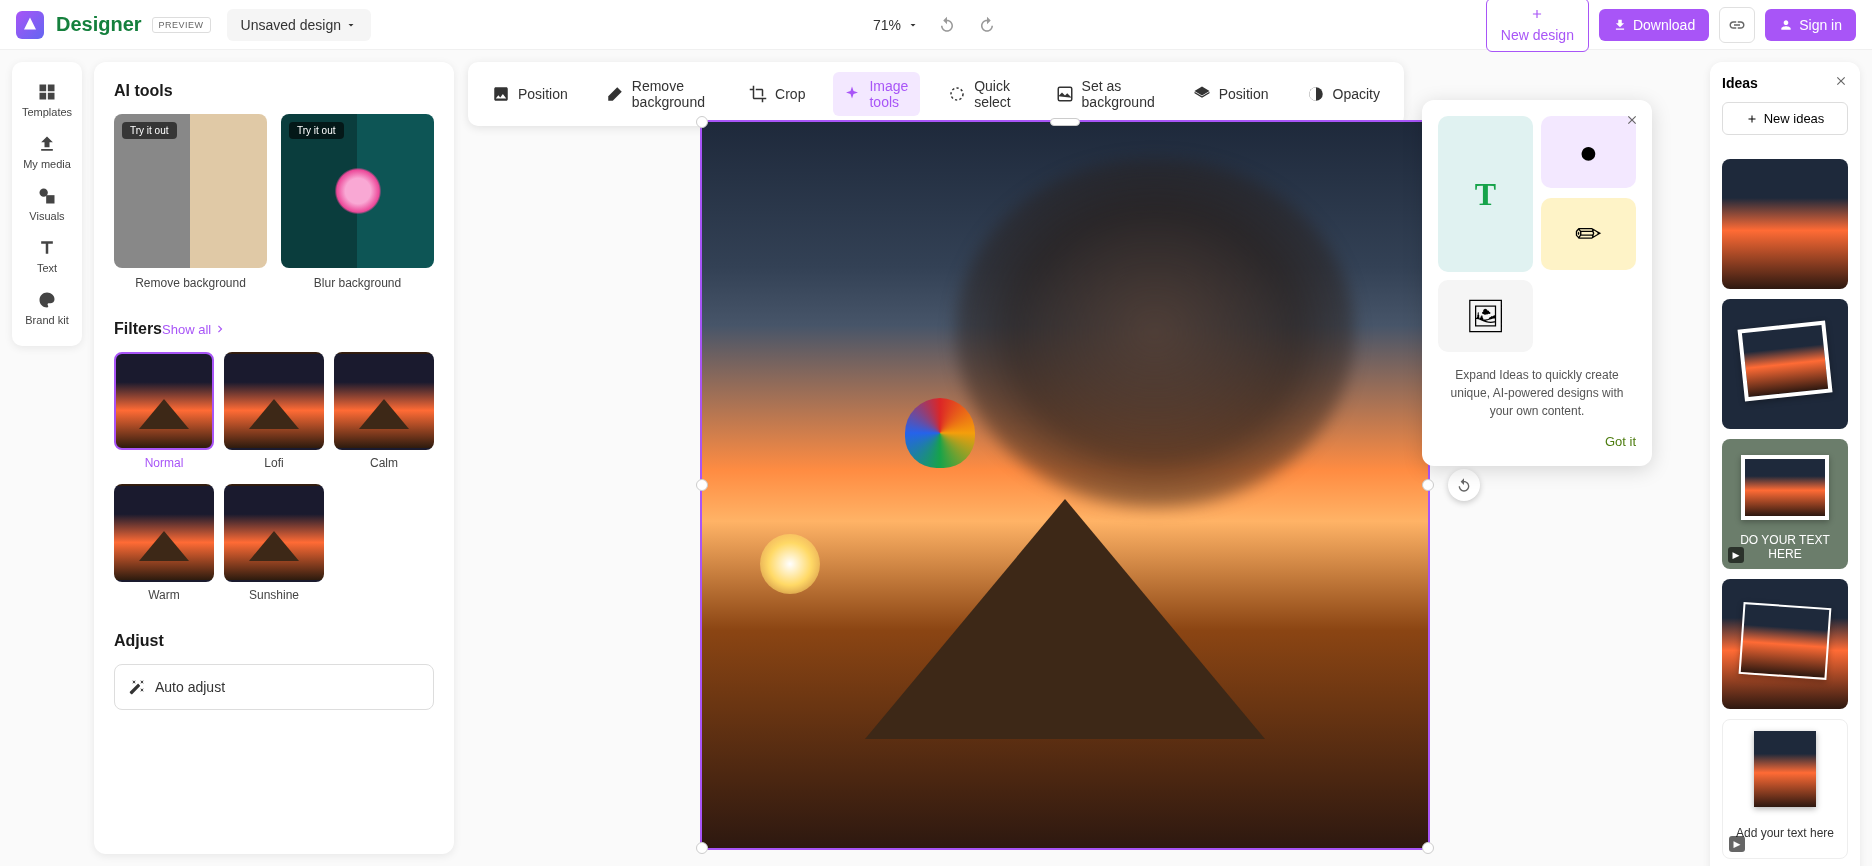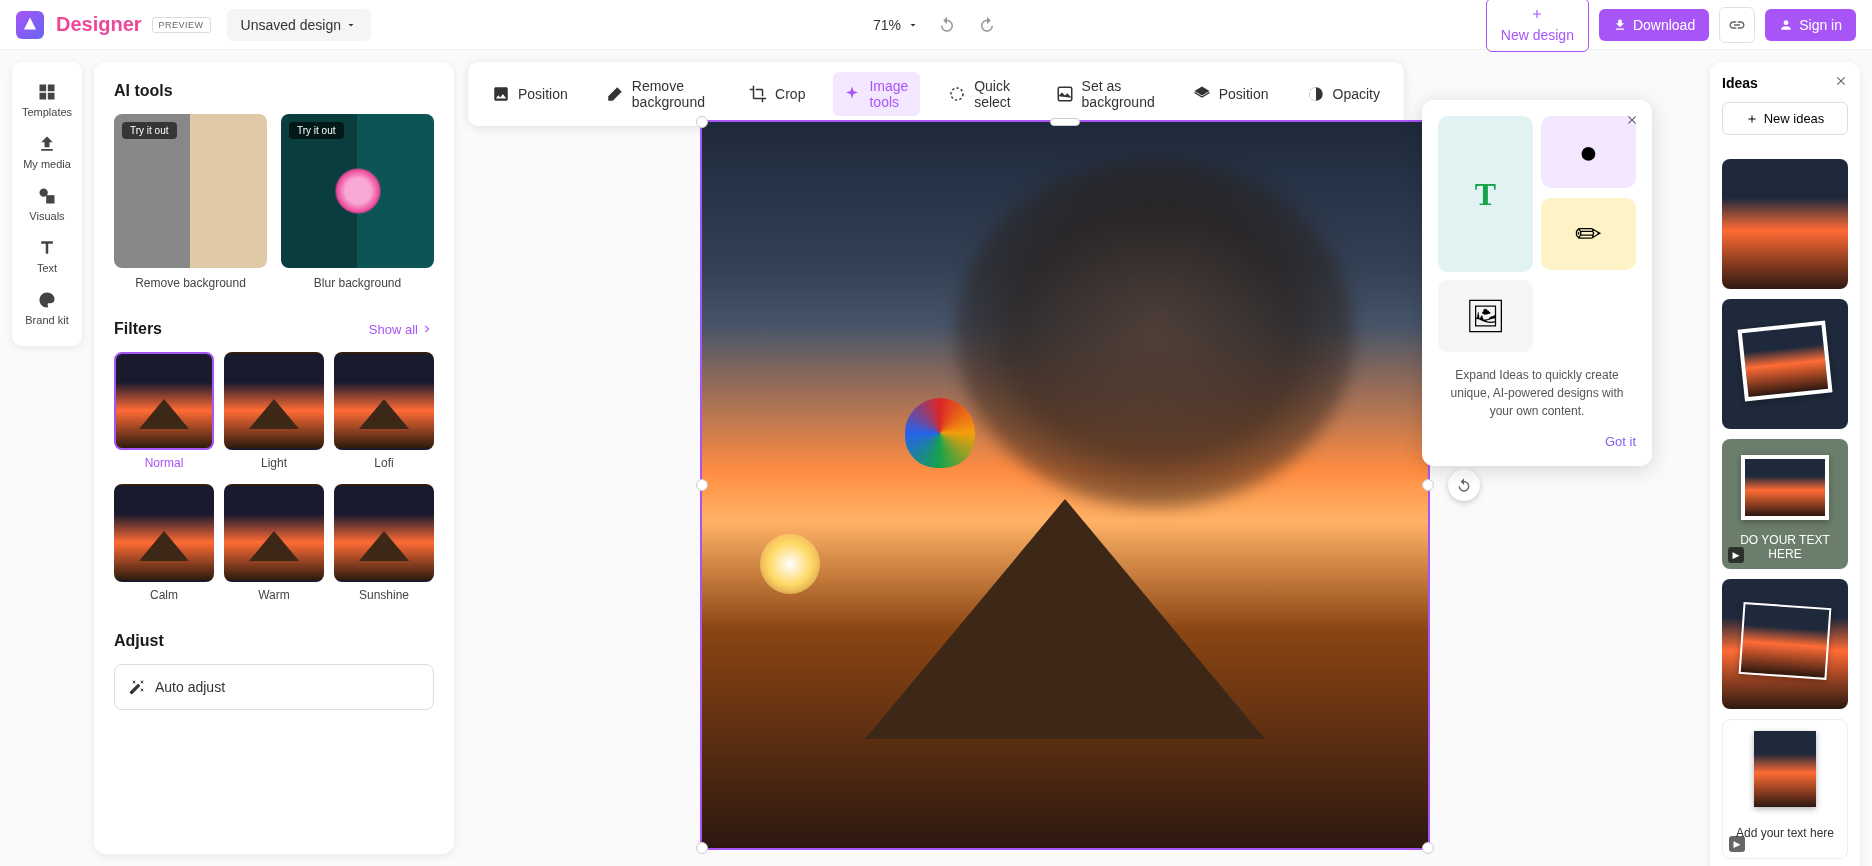--- a/index.html
+++ b/index.html
@@ -1,21 +1,21 @@
 <!DOCTYPE html>
 <html><head>
 <meta charset="utf-8">
 <style>
 * { box-sizing: border-box; margin: 0; padding: 0; font-family: 'Segoe UI', sans-serif; }
 body { background: #fafafa; width: 1872px; height: 866px; overflow: hidden; position: relative; }
 
 
 .header { height: 50px; background: #fff; display: flex; align-items: center; padding: 0 16px; border-bottom: 1px solid #f0f0f0; }
 .logo { width: 28px; height: 28px; background: linear-gradient(135deg, #a855f7, #6366f1); border-radius: 6px; margin-right: 12px; display:flex;align-items:center;justify-content:center;color:#fff;font-weight:bold; }
-.app-title { font-size: 20px; font-weight: 600; color: #ec4899; }
+.app-title { font-size: 20px; font-weight: 600; color: #15803d; }
 .preview-badge { font-size: 9px; color: #666; border: 1px solid #ddd; border-radius: 3px; padding: 2px 6px; margin-left: 10px; letter-spacing: 0.5px; }
 .dropdown-btn { margin-left: 16px; background: #f5f5f5; border: none; border-radius: 6px; padding: 8px 14px; font-size: 14px; color: #333; display: flex; align-items: center; gap: 4px; cursor: pointer; }
 .header-center { position: absolute; left: 50%; transform: translateX(-50%); display: flex; align-items: center; gap: 16px; }
 .zoom-display { font-size: 14px; color: #333; display: flex; align-items: center; gap: 6px; }
 .icon-btn-header { width: 24px; height: 24px; display: flex; align-items: center; justify-content: center; color: #999; cursor: pointer; }
 .header-right { margin-left: auto; display: flex; gap: 10px; align-items: center; }
 .btn-outline { border: 1px solid #a855f7; background: #fff; color: #a855f7; border-radius: 6px; padding: 8px 14px; font-size: 14px; display: flex; align-items: center; gap: 6px; cursor: pointer; font-weight: 500; flex-direction: column; }
 .btn-solid { border: none; background: #a855f7; color: #fff; border-radius: 6px; padding: 8px 14px; font-size: 14px; display: flex; align-items: center; gap: 6px; cursor: pointer; font-weight: 500; }
 .icon-btn-sq { width: 36px; height: 36px; border: 1px solid #e0e0e0; border-radius: 6px; display: flex; align-items: center; justify-content: center; color: #666; cursor: pointer; background:#fff; }
 
@@ -29,21 +29,21 @@
 .left-panel { position: absolute; left: 94px; top: 62px; width: 360px; height: 792px; background: #fff; border-radius: 12px; padding: 20px; box-shadow: 0 2px 8px rgba(0,0,0,0.08); overflow-y: auto; }
 .section-title { font-size: 16px; font-weight: 600; color: #1a1a1a; margin-bottom: 14px; }
 .ai-tools-row { display: flex; gap: 14px; margin-bottom: 30px; }
 .ai-tool-card { flex: 1; }
 .ai-tool-thumb { height: 154px; border-radius: 8px; position: relative; overflow: hidden; }
 .try-tag { position: absolute; top: 8px; left: 8px; background: rgba(0,0,0,0.6); color: #fff; font-size: 10px; padding: 3px 8px; border-radius: 4px; text-align: right; }
 .ai-tool-label { font-size: 12px; color: #444; text-align: center; margin-top: 8px; }
 .thumb-person { background: linear-gradient(to right, #888 50%, #e0c9a6 50%); }
 .thumb-flower { background: linear-gradient(to right, #0a3d3d 50%, #0d5555 50%); position:relative; }
 .thumb-flower::after{content:"";position:absolute;top:50%;left:50%;width:60px;height:60px;transform:translate(-50%,-50%);background:radial-gradient(circle,#f9a8d4 30%,#ec4899 50%, transparent 55%);border-radius:50%;}
-.filters-head { display: flex; justify-content: space-between; align-items: center; margin-bottom: 14px; }
+.filters-head { display: flex; align-items: center; margin-bottom: 14px; }
 .show-all { color: #a855f7; font-size: 13px; cursor: pointer; display: flex; align-items: center; gap: 2px; font-weight:500;}
 .filters-grid { display: grid; grid-template-columns: repeat(3, 1fr); gap: 14px 10px; margin-bottom: 30px; }
 .filter-card { }
 .filter-thumb { width: 100%; height: 98px; border-radius: 8px; background: linear-gradient(to bottom, #1a1a2e 30%, #ff6b35 60%, #2d1b0e 100%); position:relative; overflow:hidden; border: 2px solid transparent; }
 .filter-thumb.selected { border: 2px solid #a855f7; }
 .filter-thumb::before{content:"";position:absolute;bottom:20%;left:50%;transform:translateX(-50%);width:0;height:0;border-left:25px solid transparent;border-right:25px solid transparent;border-bottom:30px solid #3d2817;}
 .filter-label { font-size: 12px; color: #444; text-align: center; margin-top: 6px; }
 .filter-label.selected { color: #a855f7; }
 .auto-adjust-btn { width: 100%; border: 1px solid #ddd; background: #fff; border-radius: 8px; padding: 14px; font-size: 14px; color: #333; display: flex; align-items: center; gap: 10px; cursor: pointer; }
 
@@ -68,21 +68,21 @@
 .rotate-handle{position:absolute;top:50%;right:-50px;transform:translateY(-50%);width:32px;height:32px;background:#fff;border-radius:50%;box-shadow:0 2px 6px rgba(0,0,0,0.2);display:flex;align-items:center;justify-content:center;color:#666;}
 
 
 .popover { position: absolute; top: 100px; right: 220px; width: 230px; background: #fff; border-radius: 12px; padding: 16px; box-shadow: 0 4px 20px rgba(0,0,0,0.15); }
 .popover-close { position: absolute; top: 10px; right: 10px; cursor: pointer; color: #666; width:20px;height:20px;display:flex;align-items:center;justify-content:center; }
 .popover-icons { display: grid; grid-template-columns: 1fr 1fr; gap: 8px; margin-bottom: 14px; }
 .pop-tile { height: 72px; border-radius: 10px; display:flex;align-items:center;justify-content:center;font-size:32px; }
 .pop-tile.a{background:#e0f2f1;grid-row:span 2;height:156px;} .pop-tile.b{background:#f3e8ff;} .pop-tile.c{background:#fef3c7;}
 .popover-text { font-size: 12px; color: #555; text-align: center; line-height: 1.5; }
 .popover-action { text-align: right; margin-top: 12px; }
-.popover-action a { color: #8b5cf6; font-size: 13px; font-weight: 500; cursor: pointer; }
+.popover-action a { color: #4d7c0f; font-size: 13px; font-weight: 500; cursor: pointer; }
 
 
 .ideas-panel { position: absolute; right: 12px; top: 62px; width: 150px; background: #fff; border-radius: 12px; padding: 12px; box-shadow: 0 2px 8px rgba(0,0,0,0.08); }
 .ideas-head { display: flex; justify-content: space-between; align-items: center; margin-bottom: 10px; }
 .ideas-title { font-size: 14px; font-weight: 600; }
 .new-ideas-btn { width: 100%; border: 1px solid #ddd; background: #fff; border-radius: 6px; padding: 8px; font-size: 13px; display: flex; align-items: center; justify-content: center; gap: 6px; cursor: pointer; margin-bottom: 24px; font-weight:500; }
 .idea-thumb { width: 100%; height: 130px; border-radius: 8px; margin-bottom: 10px; background: linear-gradient(to bottom, #1e293b 30%, #ff6b35 55%, #2d1810 100%); position:relative;overflow:hidden; }
 .idea-thumb.v2{background:#1e293b;} .idea-thumb.v3{background:#6b7d6b;} .idea-thumb.v5{background:#fff;border:1px solid #eee;height:140px;}
 .idea-inner-frame{position:absolute;top:20%;left:15%;width:70%;height:55%;background:linear-gradient(to bottom,#1e293b 30%,#ff6b35 55%,#2d1810 100%);border:4px solid #fff;box-shadow:0 2px 6px rgba(0,0,0,0.3);}
 .idea-text-overlay{position:absolute;bottom:8px;left:0;right:0;text-align:center;font-size:12px;color:#fff;}
@@ -211,24 +211,20 @@
       <span>Show all</span>
       <svg width="14" height="14" viewBox="0 0 24 24">
           <path d="M10 6L8.6 7.4l4.6 4.6-4.6 4.6L10 18l6-6z"></path>
         </svg>
     </div>
   </div>
   <div class="filters-grid">
     <div class="filter-card">
       <div class="filter-thumb selected"></div>
       <div class="filter-label selected">Normal</div>
-    </div>
-    <div class="filter-card">
-      <div class="filter-thumb"></div>
-      <div class="filter-label">Light</div>
     </div>
     <div class="filter-card">
       <div class="filter-thumb"></div>
       <div class="filter-label">Lofi</div>
     </div>
     <div class="filter-card">
       <div class="filter-thumb"></div>
       <div class="filter-label">Calm</div>
     </div>
     <div class="filter-card">

